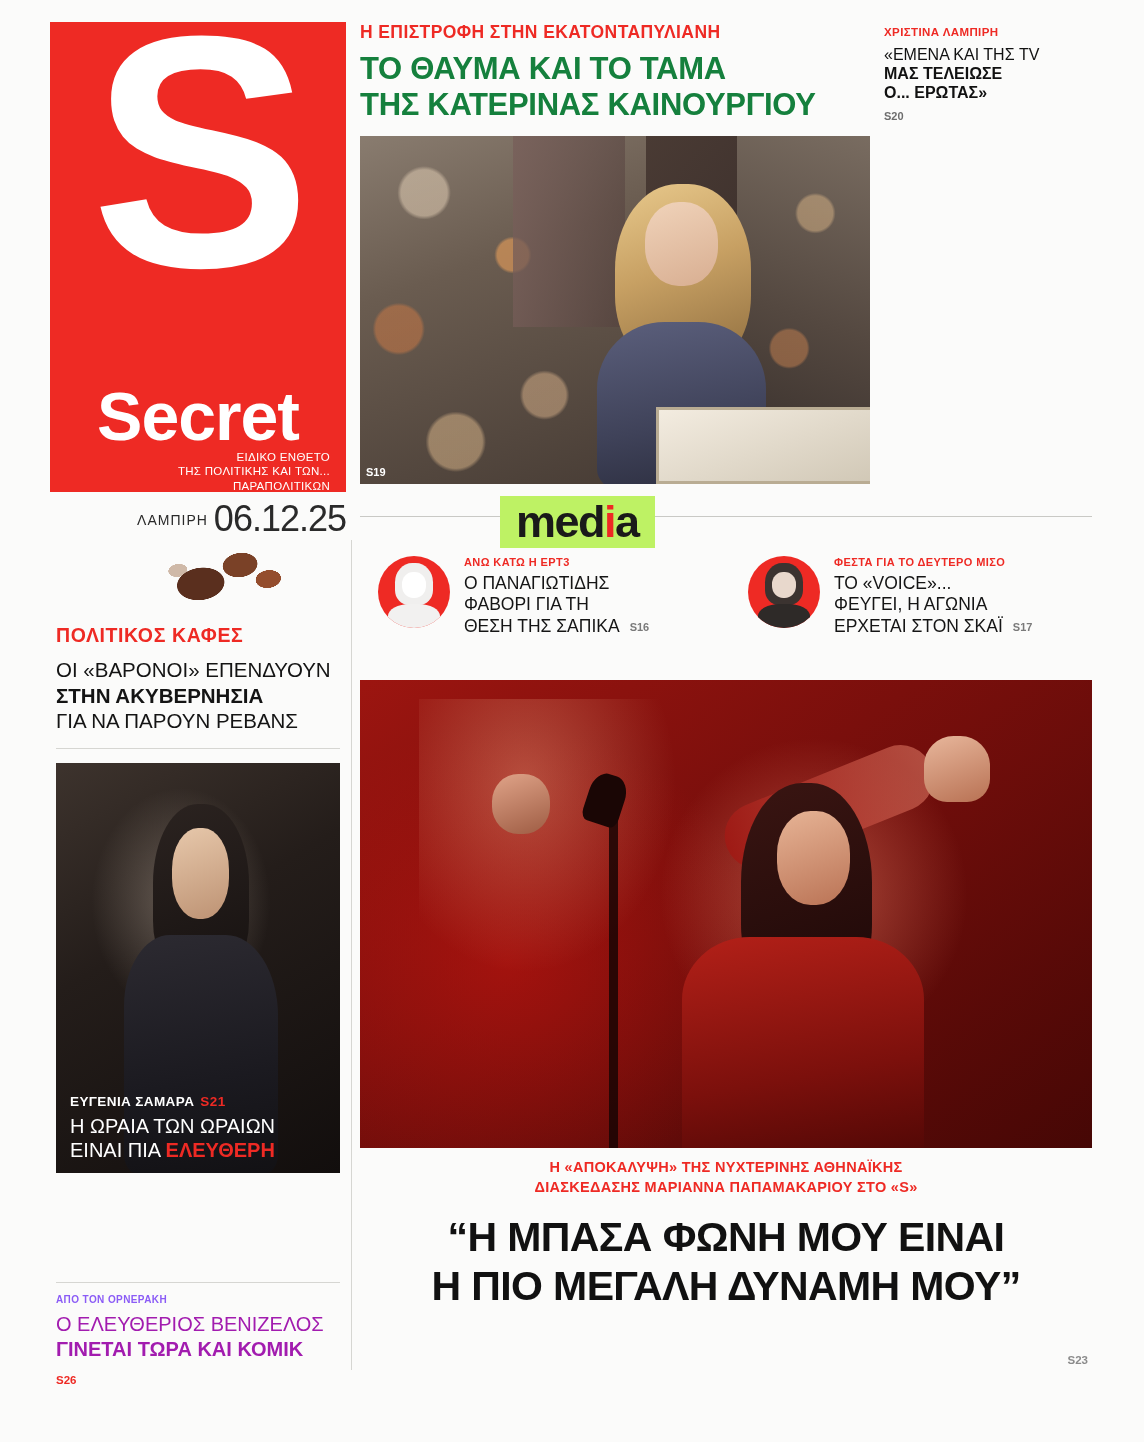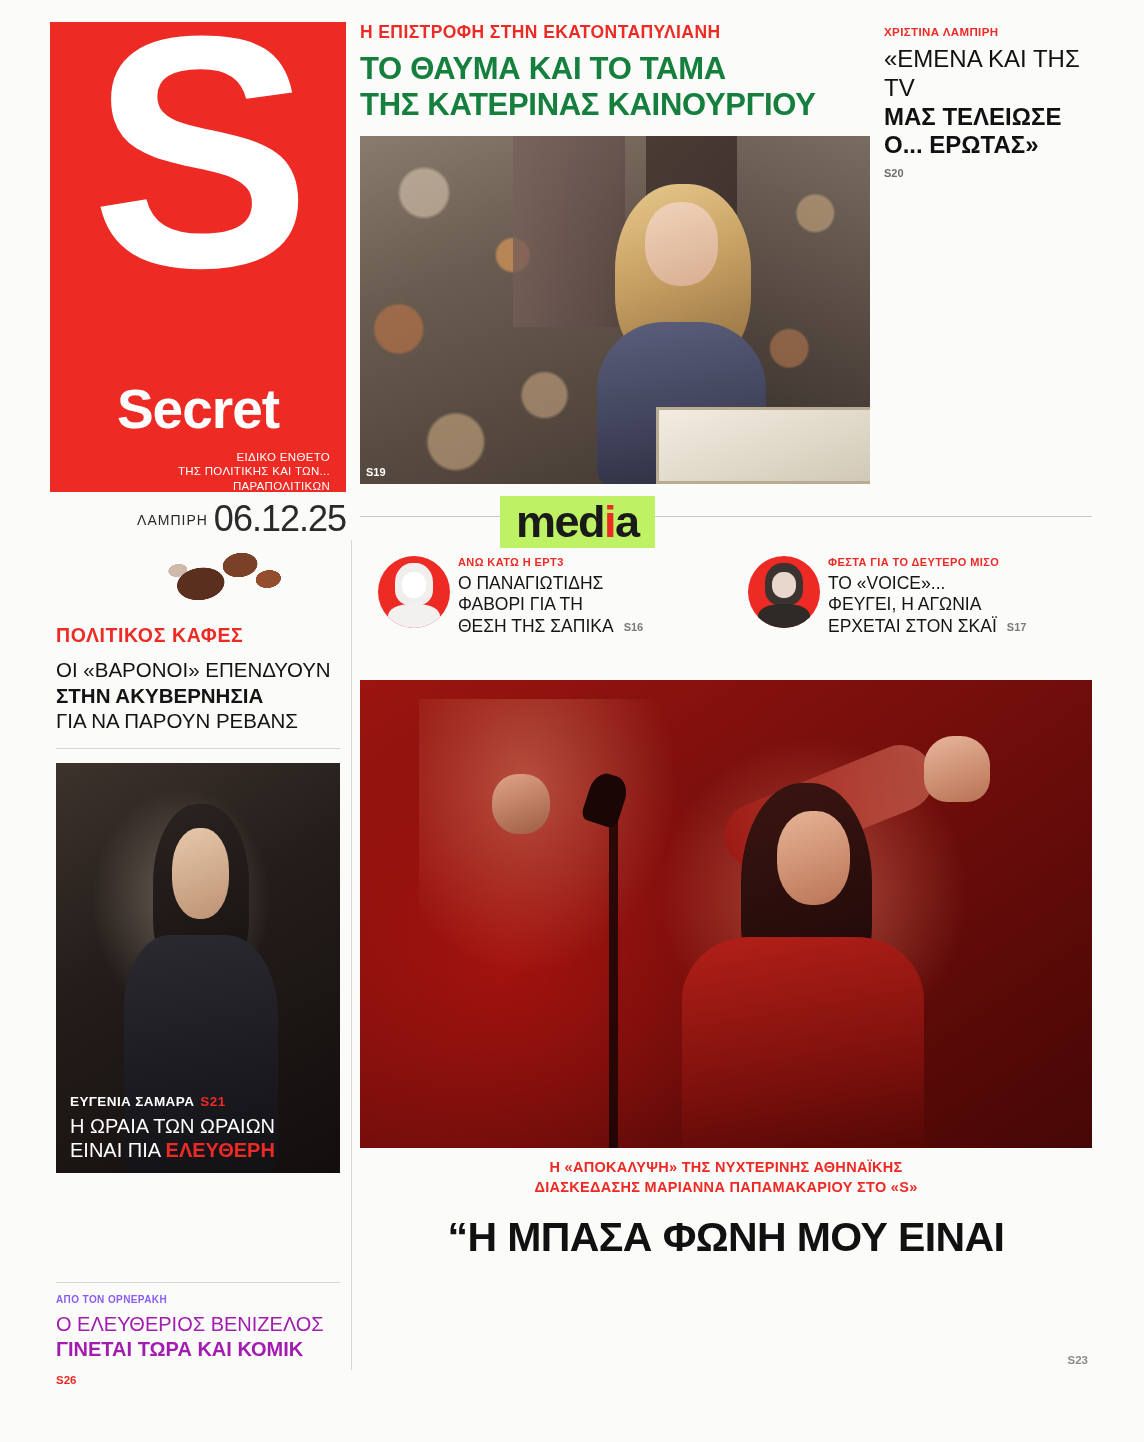--- a/index.html
+++ b/index.html
@@ -31,21 +31,21 @@
     font-family: "Liberation Sans", sans-serif;
     font-size: 330px;
     font-weight: bold;
     line-height: 0.8;
     letter-spacing: -6px;
   }
   .masthead .wordmark {
     position: absolute;
     left: 0; right: 0; top: 355px;
     text-align: center;
-    font-size: 55px;
+    font-size: 68px;
     font-weight: bold;
     letter-spacing: -1px;
   }
   .masthead .sub {
     position: absolute;
     left: 0; right: 16px; top: 428px;
     text-align: right;
     font-size: 11.5px;
     font-weight: normal;
     line-height: 1.25;
@@ -176,21 +176,21 @@
     width: 208px;
   }
   .rail .kicker {
     color: #ee2a24;
     font-size: 11.5px;
     font-weight: bold;
     letter-spacing: 0.4px;
     margin-bottom: 7px;
   }
   .rail h2 {
-    font-size: 24px;
+    font-size: 16px;
     line-height: 1.2;
     color: #111;
     font-weight: bold;
   }
   .rail h2 .light { font-weight: normal; }
   .rail .page {
     color: #6d6d6d;
     font-size: 11px;
     font-weight: bold;
     margin-top: 7px;
@@ -213,21 +213,21 @@
     background: #bef264;
     padding: 0 16px;
   }
   .media-logo .red { color: #ee2a24; }
 
   
   .teaser {
     position: absolute;
     top: 556px;
     display: flex;
-    gap: 8px;
+    gap: 14px;
     align-items: flex-start;
   }
   .teaser.t1 { left: 378px; width: 320px; }
   .teaser.t2 { left: 748px; width: 345px; }
   .avatar {
     width: 72px; height: 72px;
     border-radius: 50%;
     background: #ee2a24;
     position: relative;
     overflow: hidden;
@@ -632,17 +632,18 @@
     </div>
   </div>
 
   <div class="bigcap">
     <div class="kick">
       <span>Η «ΑΠΟΚΑΛΥΨΗ» ΤΗΣ ΝΥΧΤΕΡΙΝΗΣ ΑΘΗΝΑΪΚΗΣ</span><br>
       <span>ΔΙΑΣΚΕΔΑΣΗΣ ΜΑΡΙΑΝΝΑ ΠΑΠΑΜΑΚΑΡΙΟΥ ΣΤΟ «S»</span>
     </div>
     <h1>
       <span>“Η ΜΠΑΣΑ ΦΩΝΗ ΜΟΥ ΕΙΝΑΙ</span><br>
+      <span>Η ΠΙΟ ΜΕΓΑΛΗ ΔΥΝΑΜΗ ΜΟΥ”</span>
     </h1>
     <div class="pg">S23</div>
   </div>
 
 </div>
 
 </body></html>

